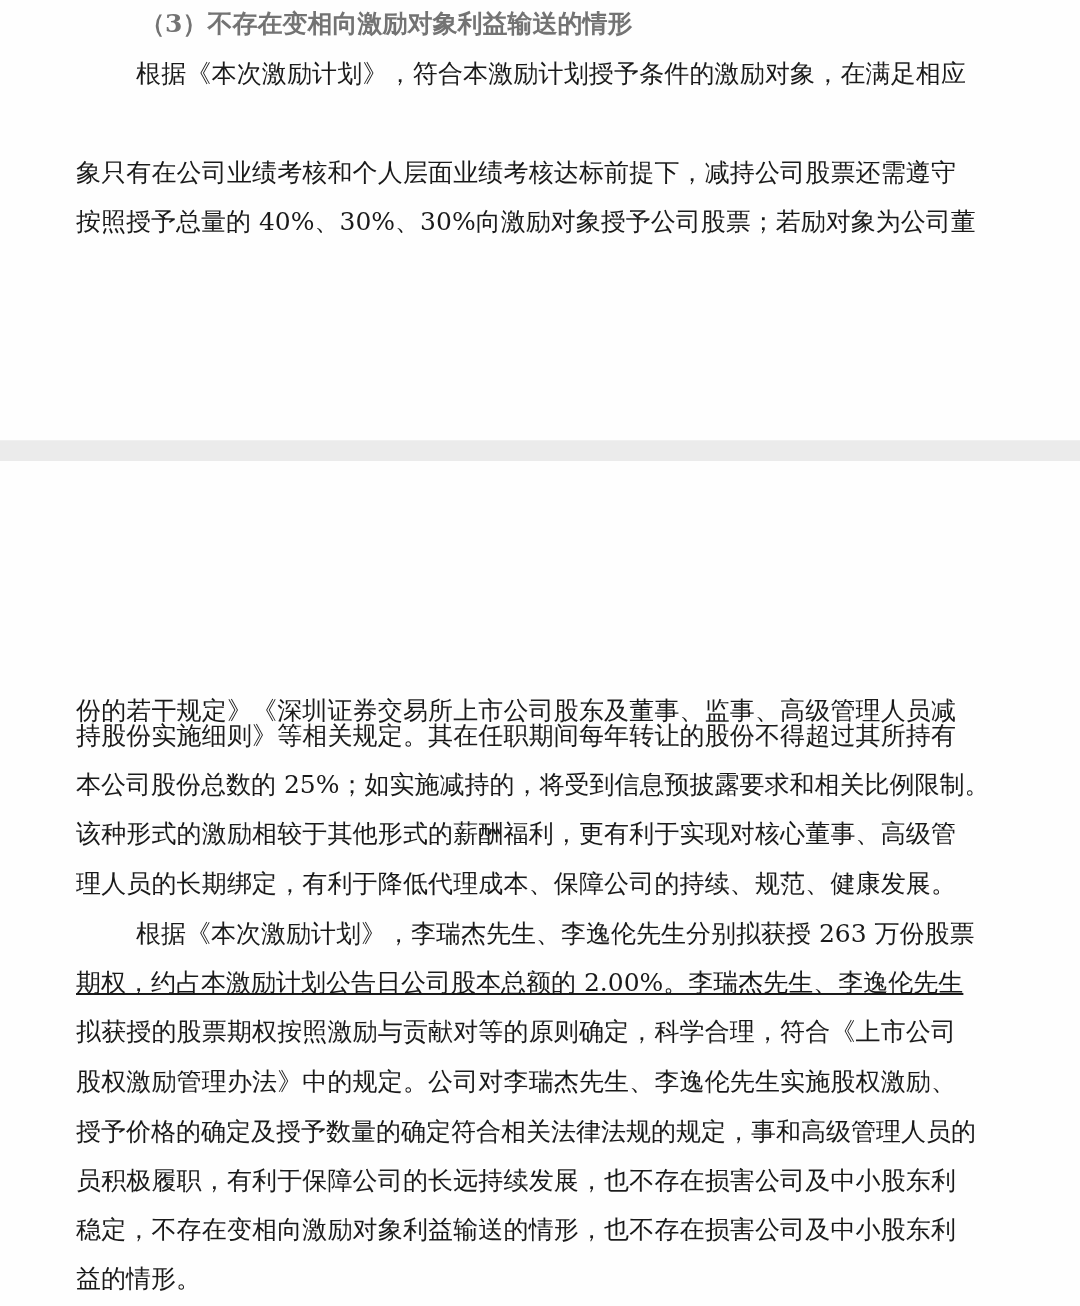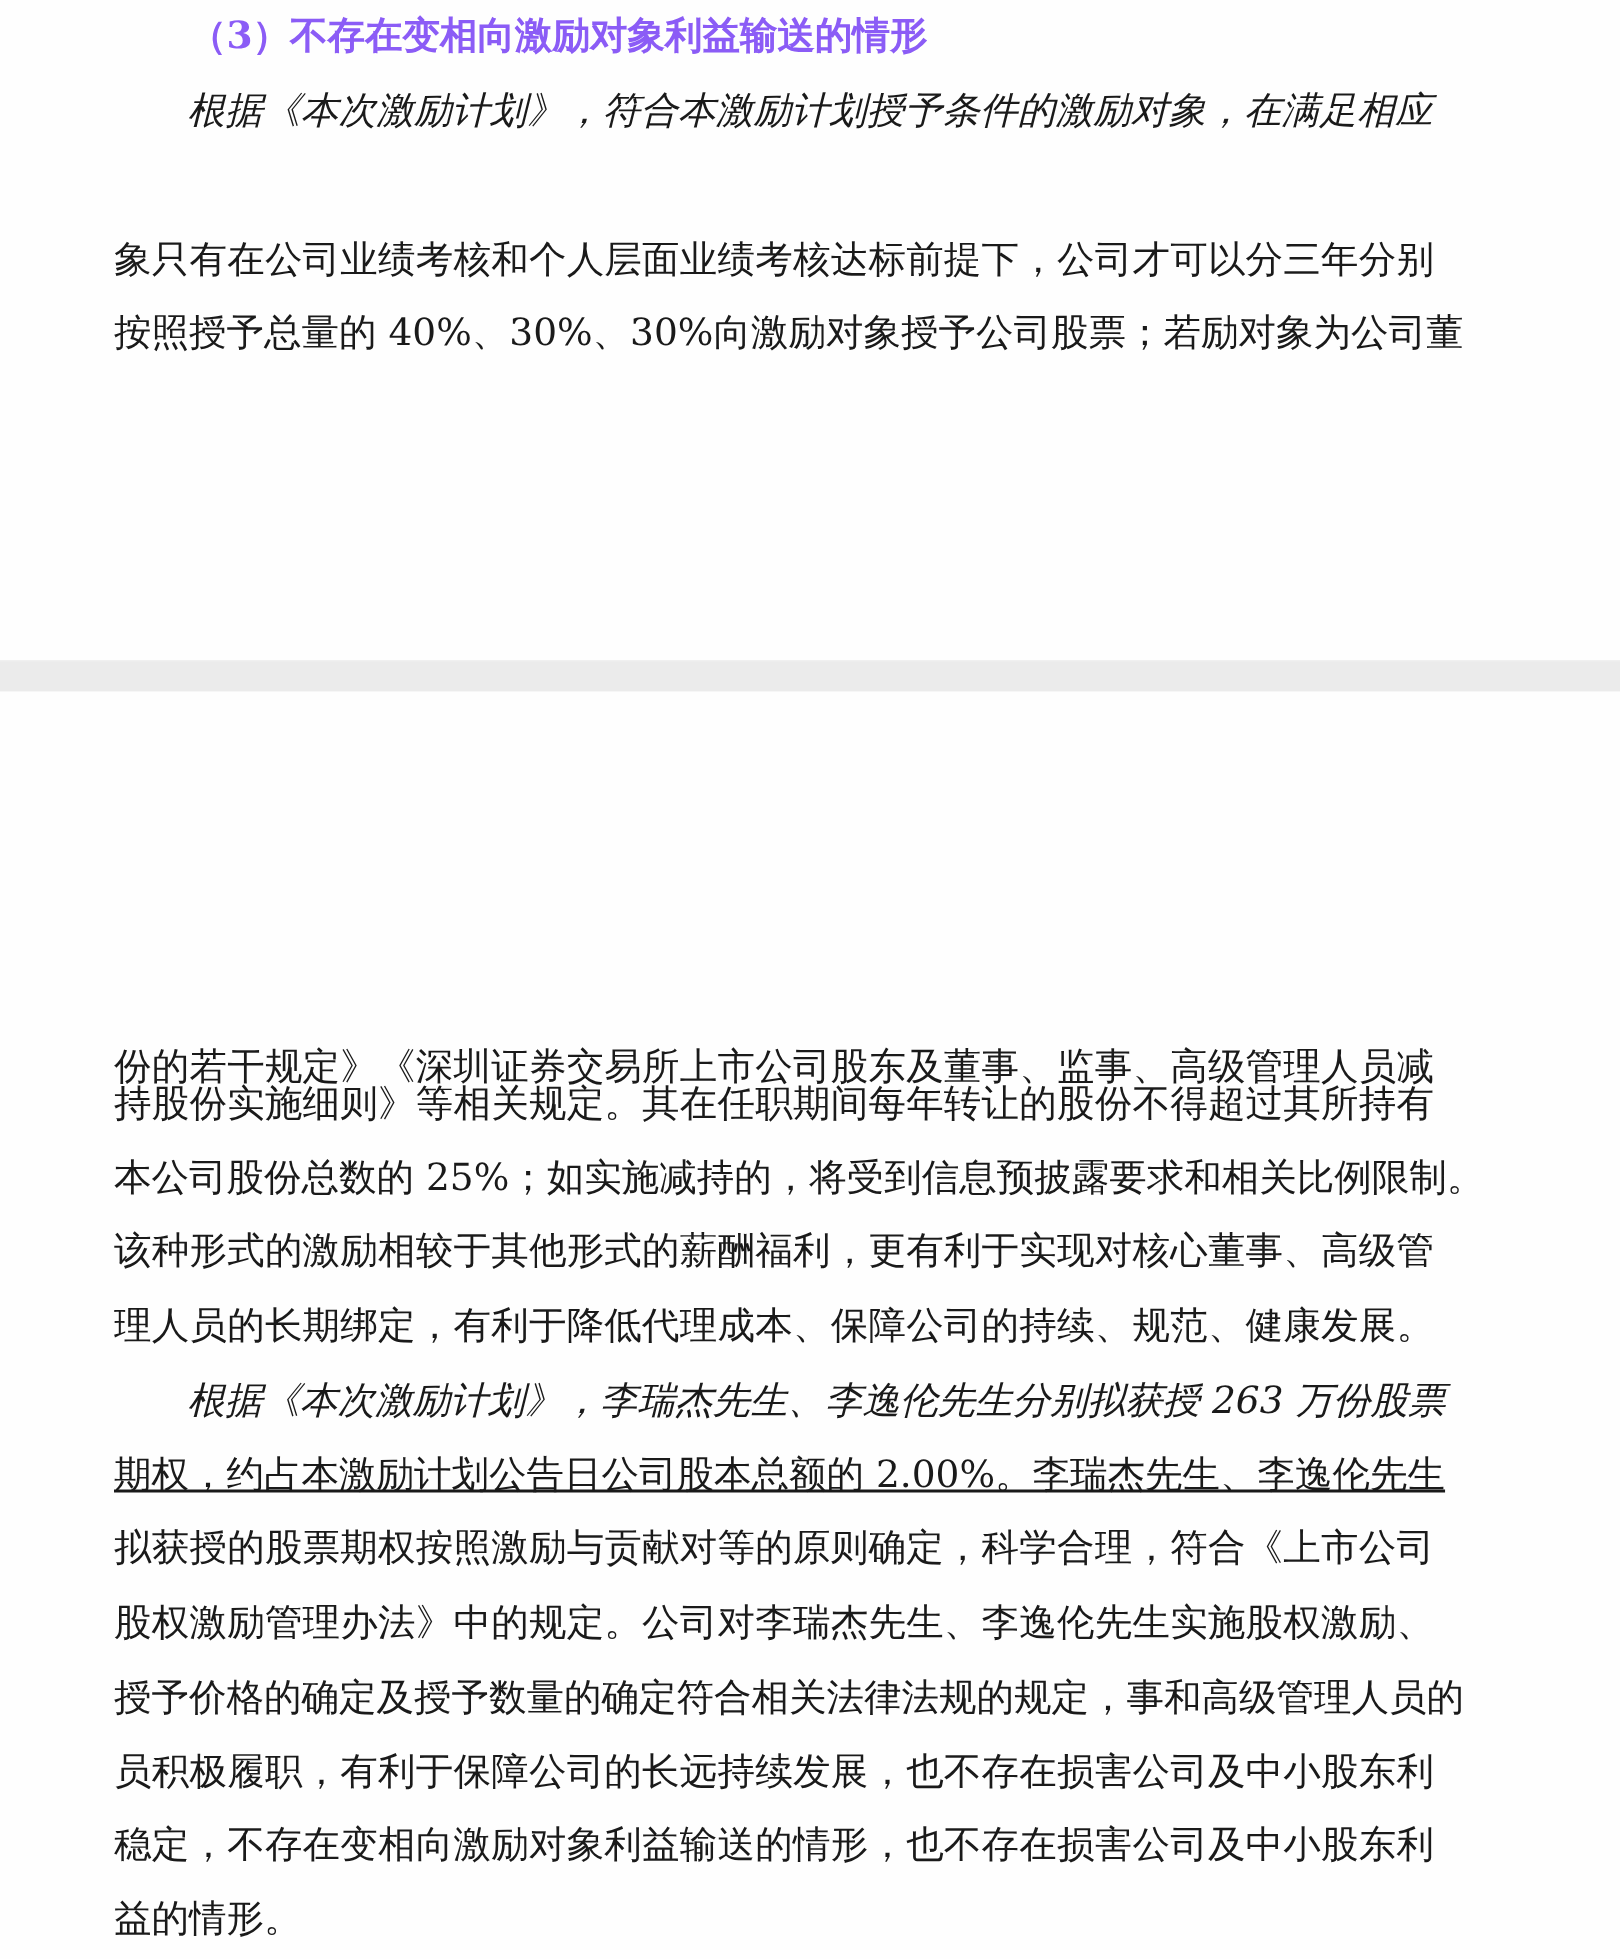--- a/index.html
+++ b/index.html
@@ -23,50 +23,50 @@
       left: 76px;
       width: 880px;
       height: 36px;
       font-size: 25px;
       line-height: 36px;
       white-space: nowrap;
       text-align: justify;
       text-align-last: justify;
       letter-spacing: 0;
     }
-    .line.indent { left: 125px; width: 830px; font-style: italic; }
+    .line.indent { left: 136px; width: 830px; }
     .line.last { text-align-last: left; width: auto; }
     .heading {
       position: absolute;
-      left: 126px;
+      left: 140px;
       height: 36px;
       font-size: 25px;
       line-height: 36px;
       font-weight: bold;
       white-space: nowrap;
-      color: #8b5cf6;
+      color: #737373;
     }
     .separator {
       position: absolute;
       left: 0;
       top: 440px;
       width: 1080px;
       height: 20px;
       background: #ebebeb;
       border-top: 1px solid #f0f0f0;
       border-bottom: 1px solid #f4f4f4;
     }
   </style>
 </head>
 <body>
 
 <div class="page-block" style="top:0;height:440px;">
   <div class="heading" style="top:6px;">（3）不存在变相向激励对象利益输送的情形</div>
   <div class="line indent" style="top:56px;">根据《本次激励计划》，符合本激励计划授予条件的激励对象，在满足相应</div>
-  <div class="line" style="top:155px;">象只有在公司业绩考核和个人层面业绩考核达标前提下，公司才可以分三年分别</div>
+  <div class="line" style="top:155px;">象只有在公司业绩考核和个人层面业绩考核达标前提下，减持公司股票还需遵守</div>
   <div class="line" style="top:204px;">按照授予总量的 40%、30%、30%向激励对象授予公司股票；若励对象为公司董</div>
 </div>
 
 <div class="separator"></div>
 
 <div class="page-block" style="top:461px;height:845px;">
   <div class="line" style="top:207px;margin-top:25px;">份的若干规定》《深圳证券交易所上市公司股东及董事、监事、高级管理人员减</div>
   <div class="line" style="top:257px;">持股份实施细则》等相关规定。其在任职期间每年转让的股份不得超过其所持有</div>
   <div class="line" style="top:306px;">本公司股份总数的 25%；如实施减持的，将受到信息预披露要求和相关比例限制。</div>
   <div class="line" style="top:355px;">该种形式的激励相较于其他形式的薪酬福利，更有利于实现对核心董事、高级管</div>

